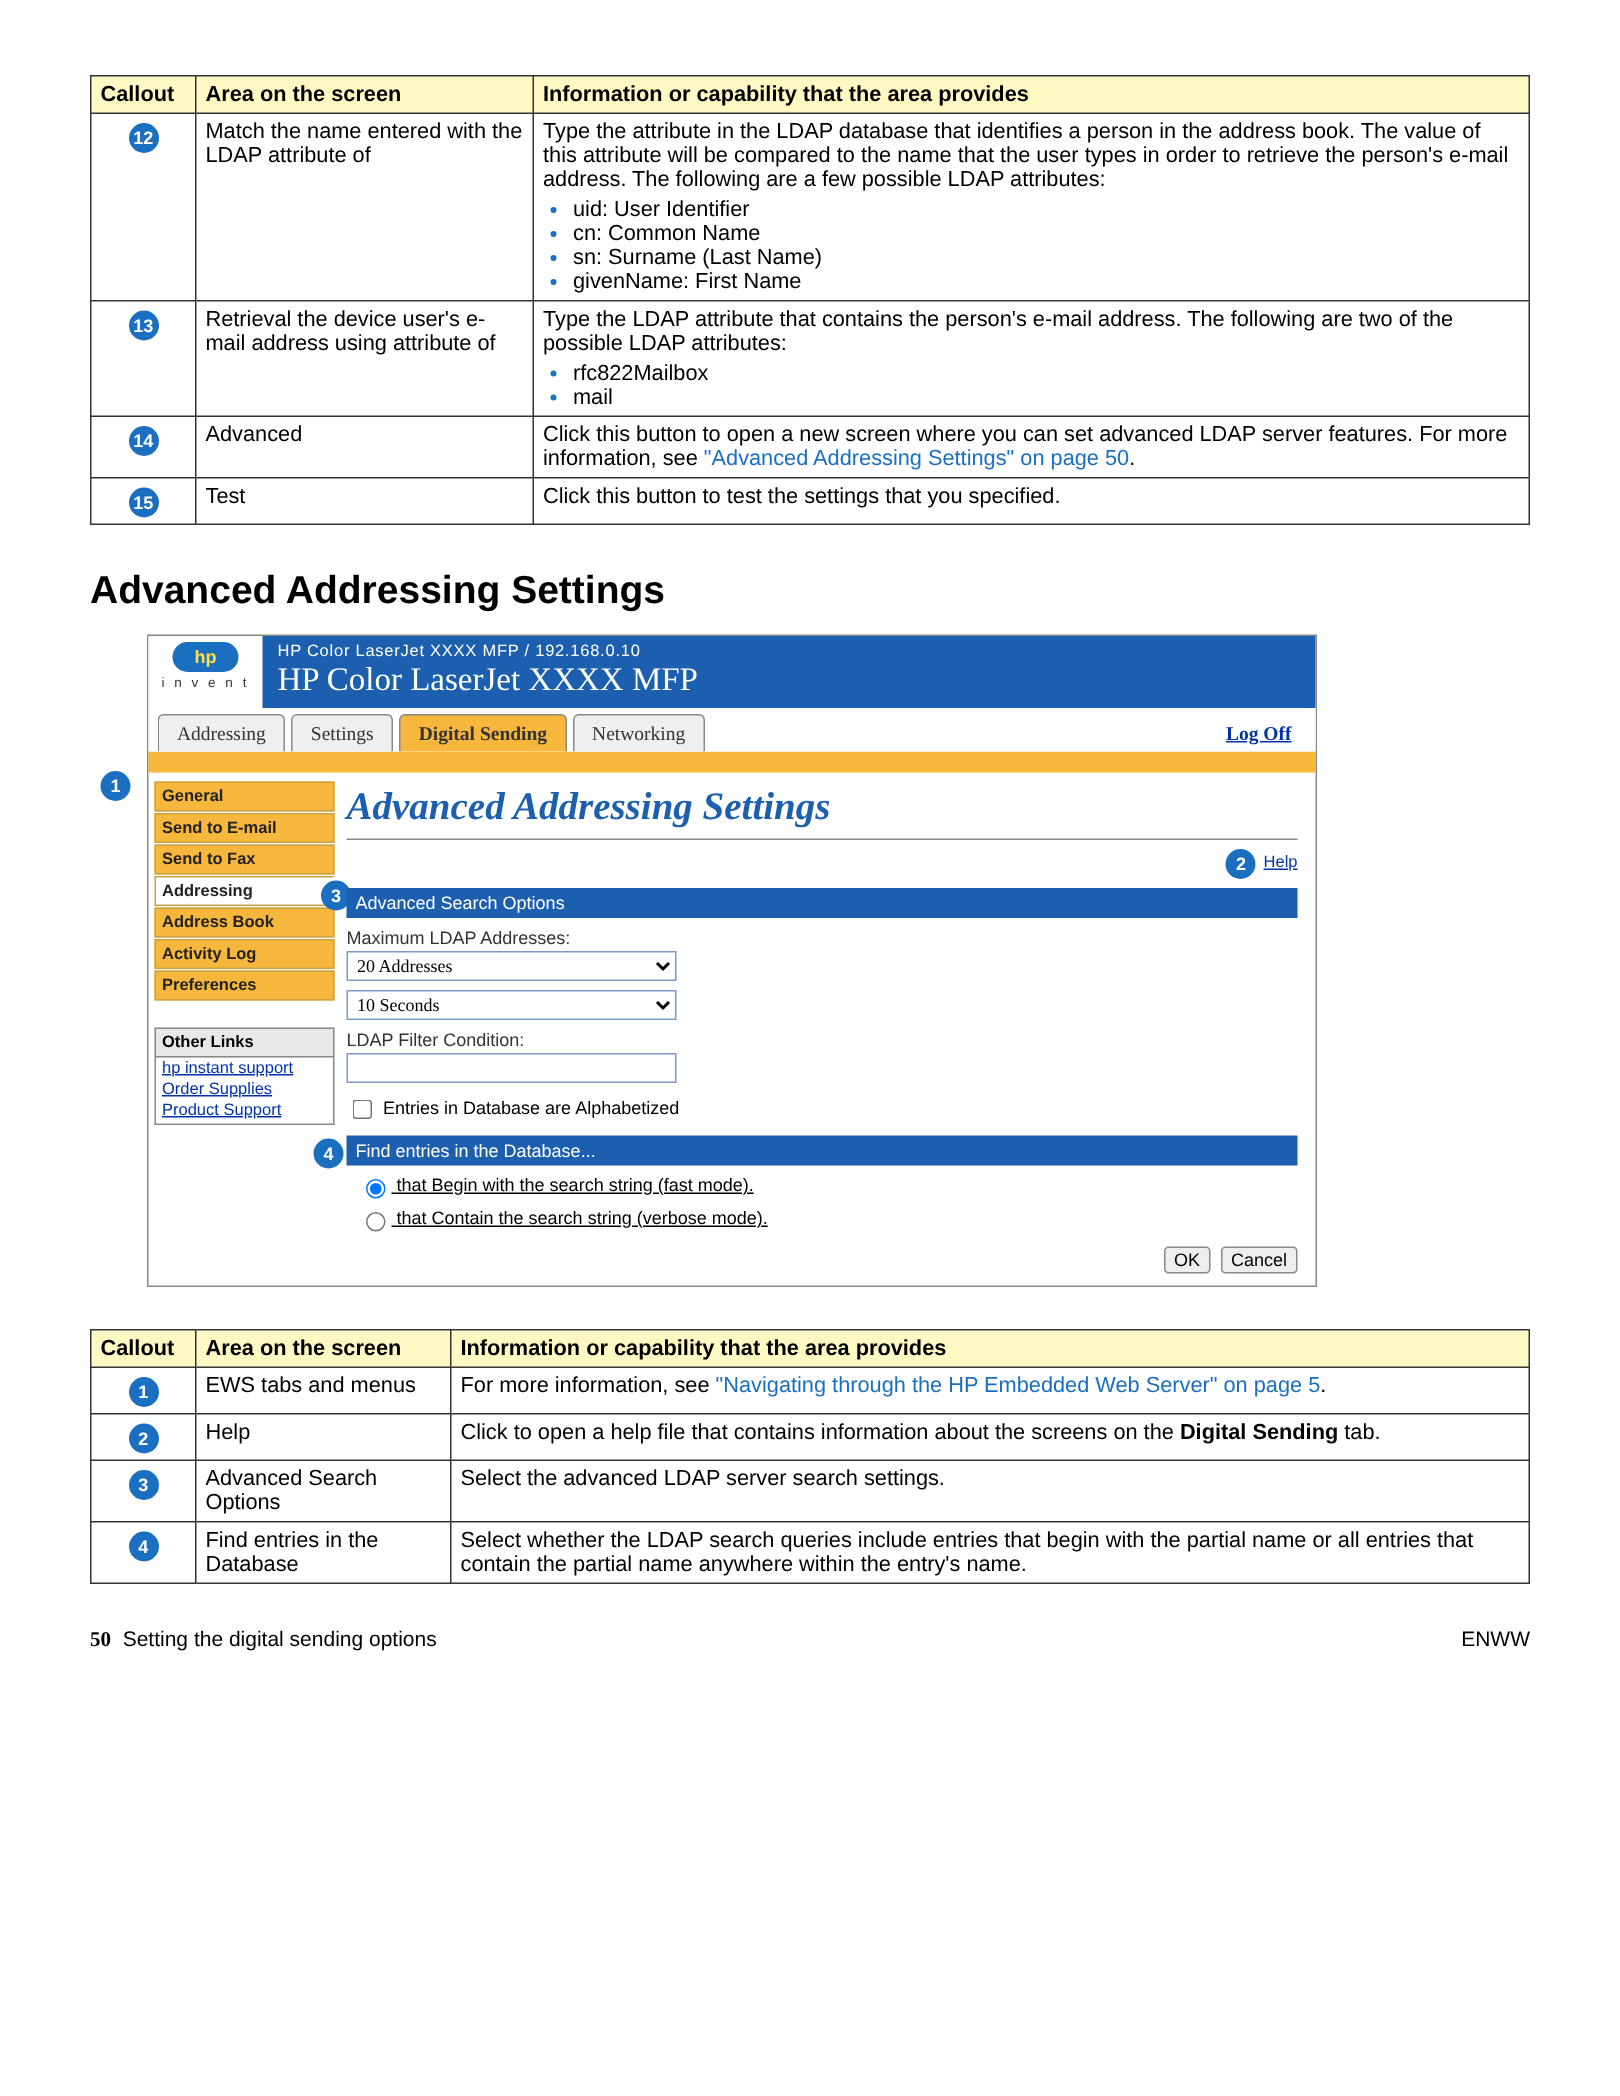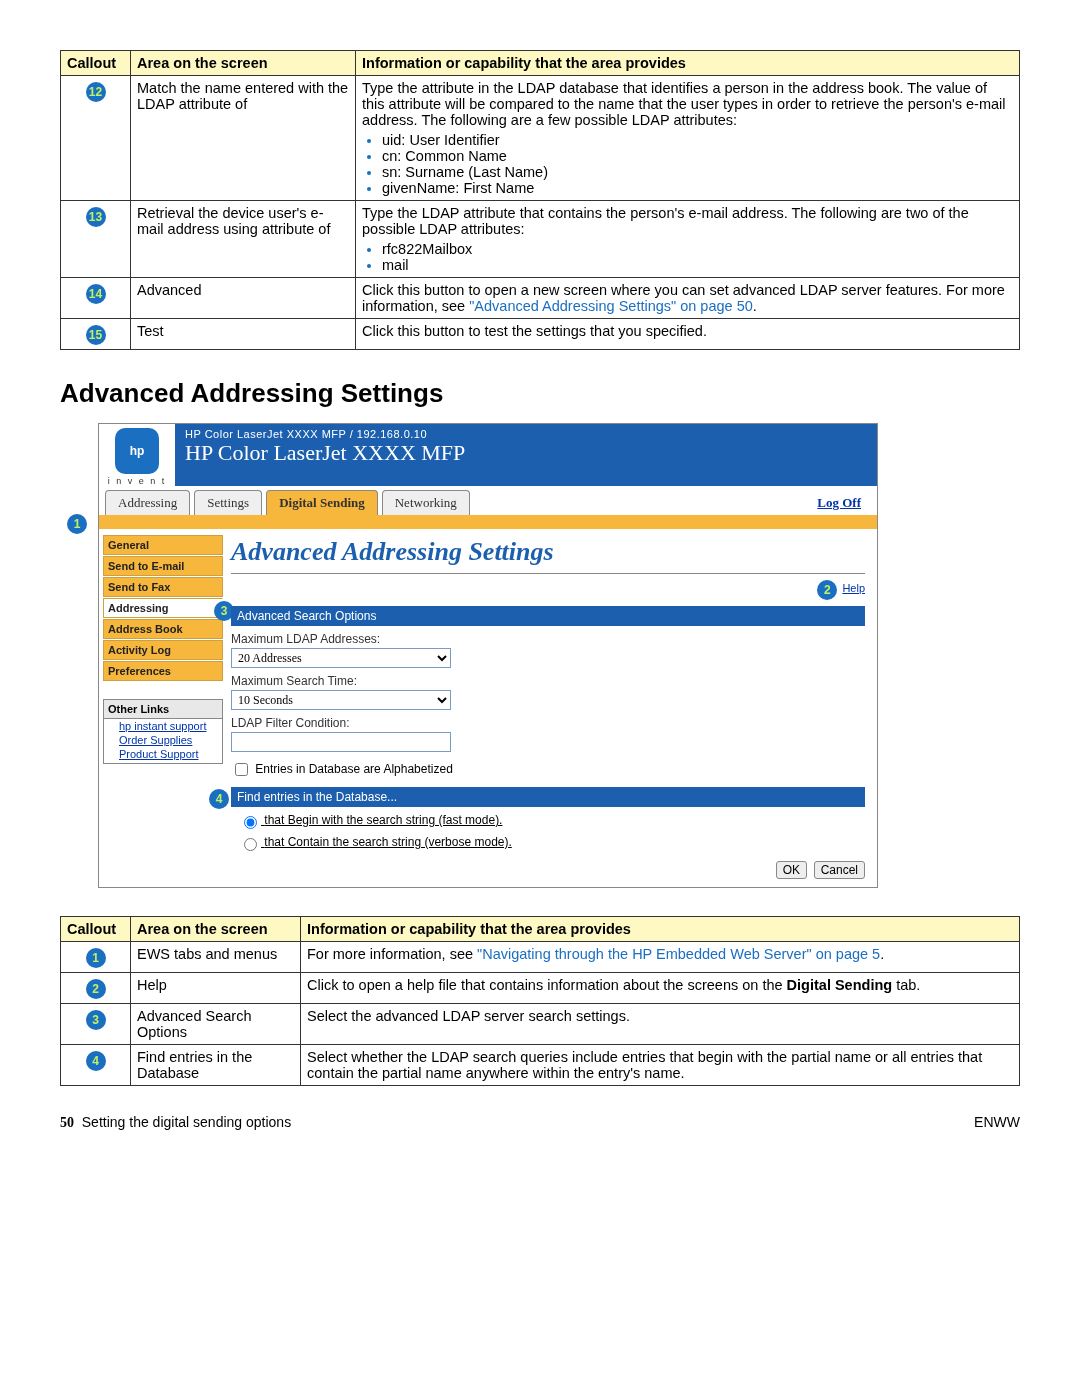--- a/index.html
+++ b/index.html
@@ -31,21 +31,21 @@
   table.callout-table td {
     vertical-align: top;
     padding: 4px 6px;
     border: 1px solid #333;
   }
   .callout-num {
     display: inline-flex;
     width: 20px; height: 20px;
     border-radius: 50%;
     background: #1b6fc1;
-    color: #bef264;
+    color: #ffffff;
     font-weight: bold;
     font-size: 12px;
     align-items: center;
     justify-content: center;
     line-height: 1;
     margin-top: 2px;
   }
   .bullet-list { margin: 4px 0 0 0; padding-left: 20px; }
   .bullet-list li::marker { color: #1b6fc1; }
   .link-ref { color: #1b6fc1; }
@@ -70,26 +70,26 @@
   .ews-top {
     display: flex;
     background: #fff;
   }
   .hp-logo-block {
     width: 76px;
     text-align: center;
     padding-top: 4px;
   }
   .hp-logo {
-    width: 44px; height: 46px;
+    width: 44px; height: 20px;
     border-radius: 10px;
     background: #1b6fc1;
     margin: 0 auto 2px auto;
     display: flex; align-items: center; justify-content: center;
-    color: #ffffff; font-weight: bold; font-size: 12px;
+    color: #fde047; font-weight: bold; font-size: 12px;
   }
   .invent { font-size: 9px; letter-spacing: 2px; color: #333; }
   .hp-title-block {
     flex: 1;
     background: #1b5fae;
     color: #fff;
     padding: 4px 10px 6px 10px;
   }
   .bread { font-size: 11px; letter-spacing: .5px; }
   .mfp-title { font-family: Georgia, serif; font-size: 22px; }
@@ -143,21 +143,21 @@
     font-weight: bold;
     padding: 3px 4px;
     margin-top: 18px;
   }
   .other-link {
     font-size: 11px;
     color: #0033aa;
     text-decoration: underline;
     padding: 1px 4px;
   }
-  .other-box { border-left:1px solid #888;border-right:1px solid #888;border-bottom:1px solid #888;padding-bottom:2px;padding-left:11px;}
+  .other-box { border-left:1px solid #888;border-right:1px solid #888;border-bottom:1px solid #888;padding-bottom:2px;}
   .main-pane { flex: 1; padding: 8px 12px 8px 4px; position: relative; }
   .pane-title {
     font-family: Georgia, serif;
     font-style: italic;
     font-size: 26px;
     color: #1b5fae;
     font-weight: bold;
     border-bottom: 1px solid #888;
     padding-bottom: 6px;
     margin-bottom: 4px;
@@ -312,21 +312,20 @@
           <a>Help</a>
         </div>
 
         <div class="section-bar">Advanced Search Options</div>
 
         <div class="field-row">
           <label>Maximum LDAP Addresses:</label>
           <select class="ews"><option>20 Addresses</option></select>
         </div>
         <div class="field-row">
-          <label>Maximum Search Time:</label>
           <select class="ews"><option>10 Seconds</option></select>
         </div>
         <div class="field-row">
           <label>LDAP Filter Condition:</label>
           <input class="ews-text" type="text" style="">
         </div>
         <div class="chk-row">
           <input type="checkbox" style="">
           <span>Entries in Database are Alphabetized</span>
         </div>

